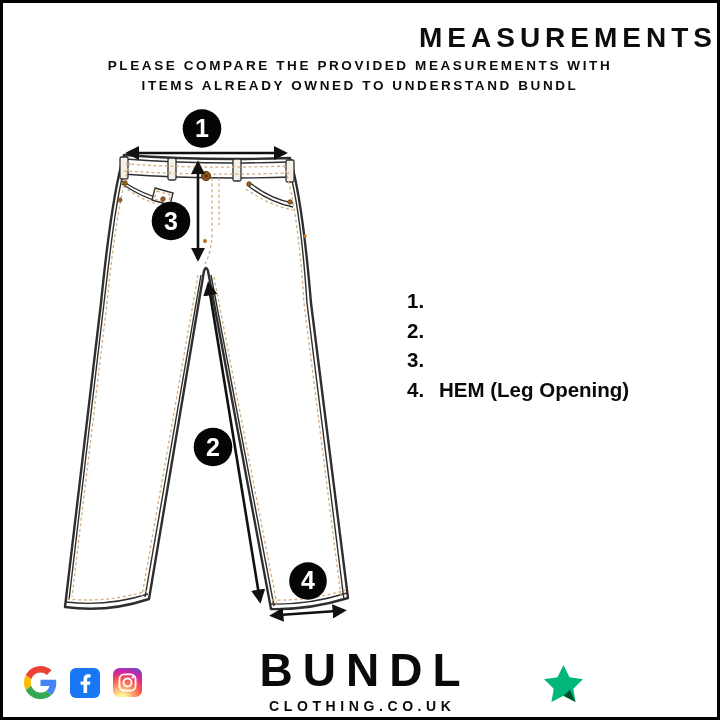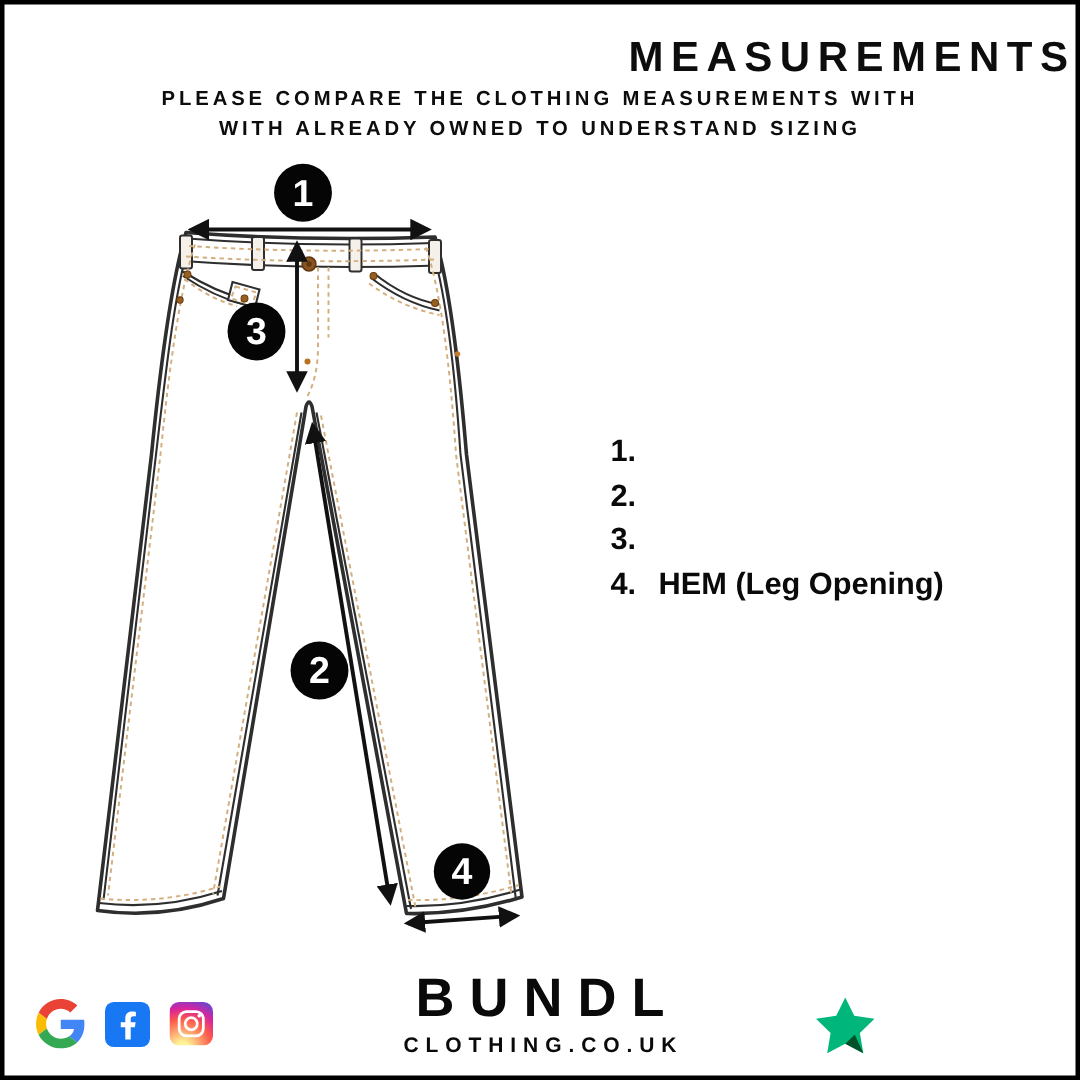--- a/index.html
+++ b/index.html
@@ -16,32 +16,32 @@
     position:absolute;top:53px;left:0;width:100%;text-align:center;
     font-size:13.5px;font-weight:bold;letter-spacing:2.6px;line-height:20px;color:#0d0d0d;
   }
   .jeans-svg{position:absolute;left:40px;top:100px;}
   .legend{position:absolute;left:404px;top:286px;}
   .legend-row{display:flex;align-items:flex-start;height:29.5px;font-size:20.5px;font-weight:bold;color:#0a0a0a;}
   .legend-num{width:32px;flex:none;}
   .legend-label{white-space:nowrap;}
   .footer-social{position:absolute;left:21px;top:663px;display:flex;align-items:center;gap:13px;}
   .brand{position:absolute;left:0;right:0;top:643px;text-align:center;}
-  .brand-name{font-size:36px;font-weight:bold;letter-spacing:10px;padding-left:10px;line-height:1.05;color:#0a0a0a;}
+  .brand-name{font-size:46px;font-weight:bold;letter-spacing:10px;padding-left:10px;line-height:1.05;color:#0a0a0a;}
   .brand-domain{font-size:14px;font-weight:bold;letter-spacing:4.6px;padding-left:4.6px;margin-top:4px;color:#0a0a0a;}
   .trustpilot{position:absolute;left:540px;top:662px;display:flex;align-items:center;}
   .trustpilot-text{font-size:27.5px;font-weight:bold;color:#191919;margin-left:5px;letter-spacing:-0.5px;}
 </style>
 </head>
 <body>
 
 <div class="title">MEASUREMENTS</div>
 <div class="subtitle">
-  <div>PLEASE COMPARE THE CLOTHING MEASUREMENTS WITH</div>
-  <div>WITH ALREADY OWNED TO UNDERSTAND SIZING</div>
+  <div>PLEASE COMPARE THE PROVIDED MEASUREMENTS WITH</div>
+  <div>ITEMS ALREADY OWNED TO UNDERSTAND BUNDL</div>
 </div>
 
 <svg class="jeans-svg" width="320" height="530" viewBox="0 0 320 530">
   <defs>
     <marker id="ah" viewBox="0 0 10 10" refX="8" refY="5" markerWidth="5.5" markerHeight="5.5" orient="auto-start-reverse">
       <path d="M0 0 L10 5 L0 10 z" fill="#111"></path>
     </marker>
   </defs>
 
   <g fill="#ffffff" stroke="#2e2e2e" stroke-width="2.4" stroke-linejoin="round">

